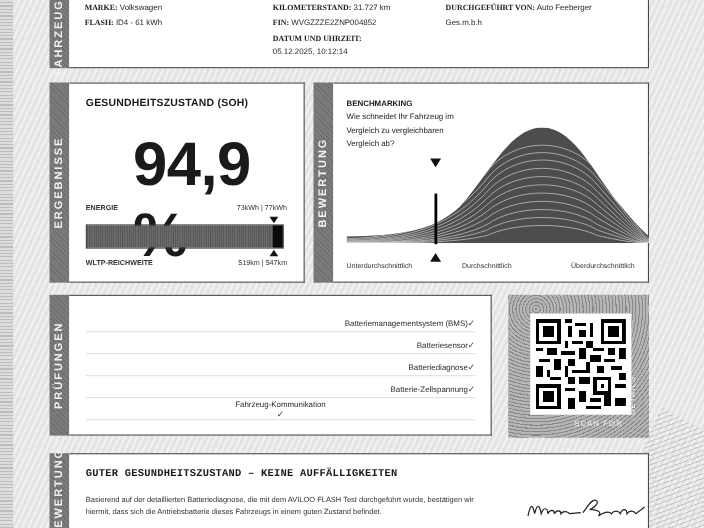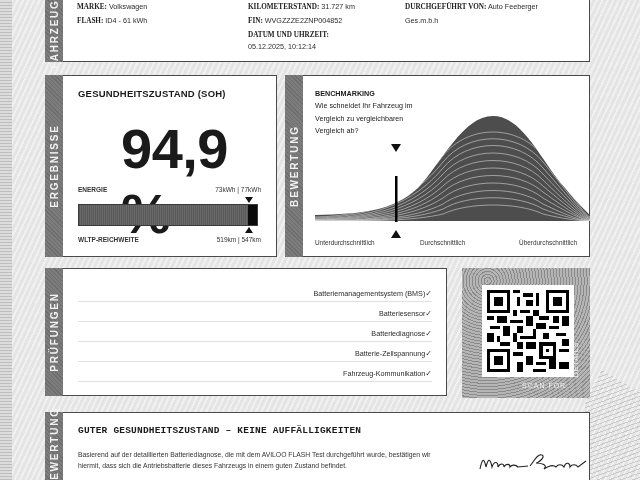--- a/index.html
+++ b/index.html
@@ -193,21 +193,21 @@
       <span class="tick">✓</span>
     </div>
     <div class="check-row" style="top:57px; left:15px;">
       <span>Batteriediagnose</span>
       <span class="tick">✓</span>
     </div>
     <div class="check-row" style="top:77px; left:15px;">
       <span>Batterie-Zellspannung</span>
       <span class="tick">✓</span>
     </div>
-    <div class="check-row" style="top:97px; left:15px;">
+    <div class="check-row" style="top:97px; left:15px;flex-direction:column;">
       <span>Fahrzeug-Kommunikation</span>
       <span class="tick">✓</span>
     </div>
   </div>
 </div>
 
 <div id="sec-qr">
   <div class="qr-box">
     <svg width="82" height="82" viewBox="0 0 25 25" shape-rendering="crispEdges">
       <g fill="#000">

